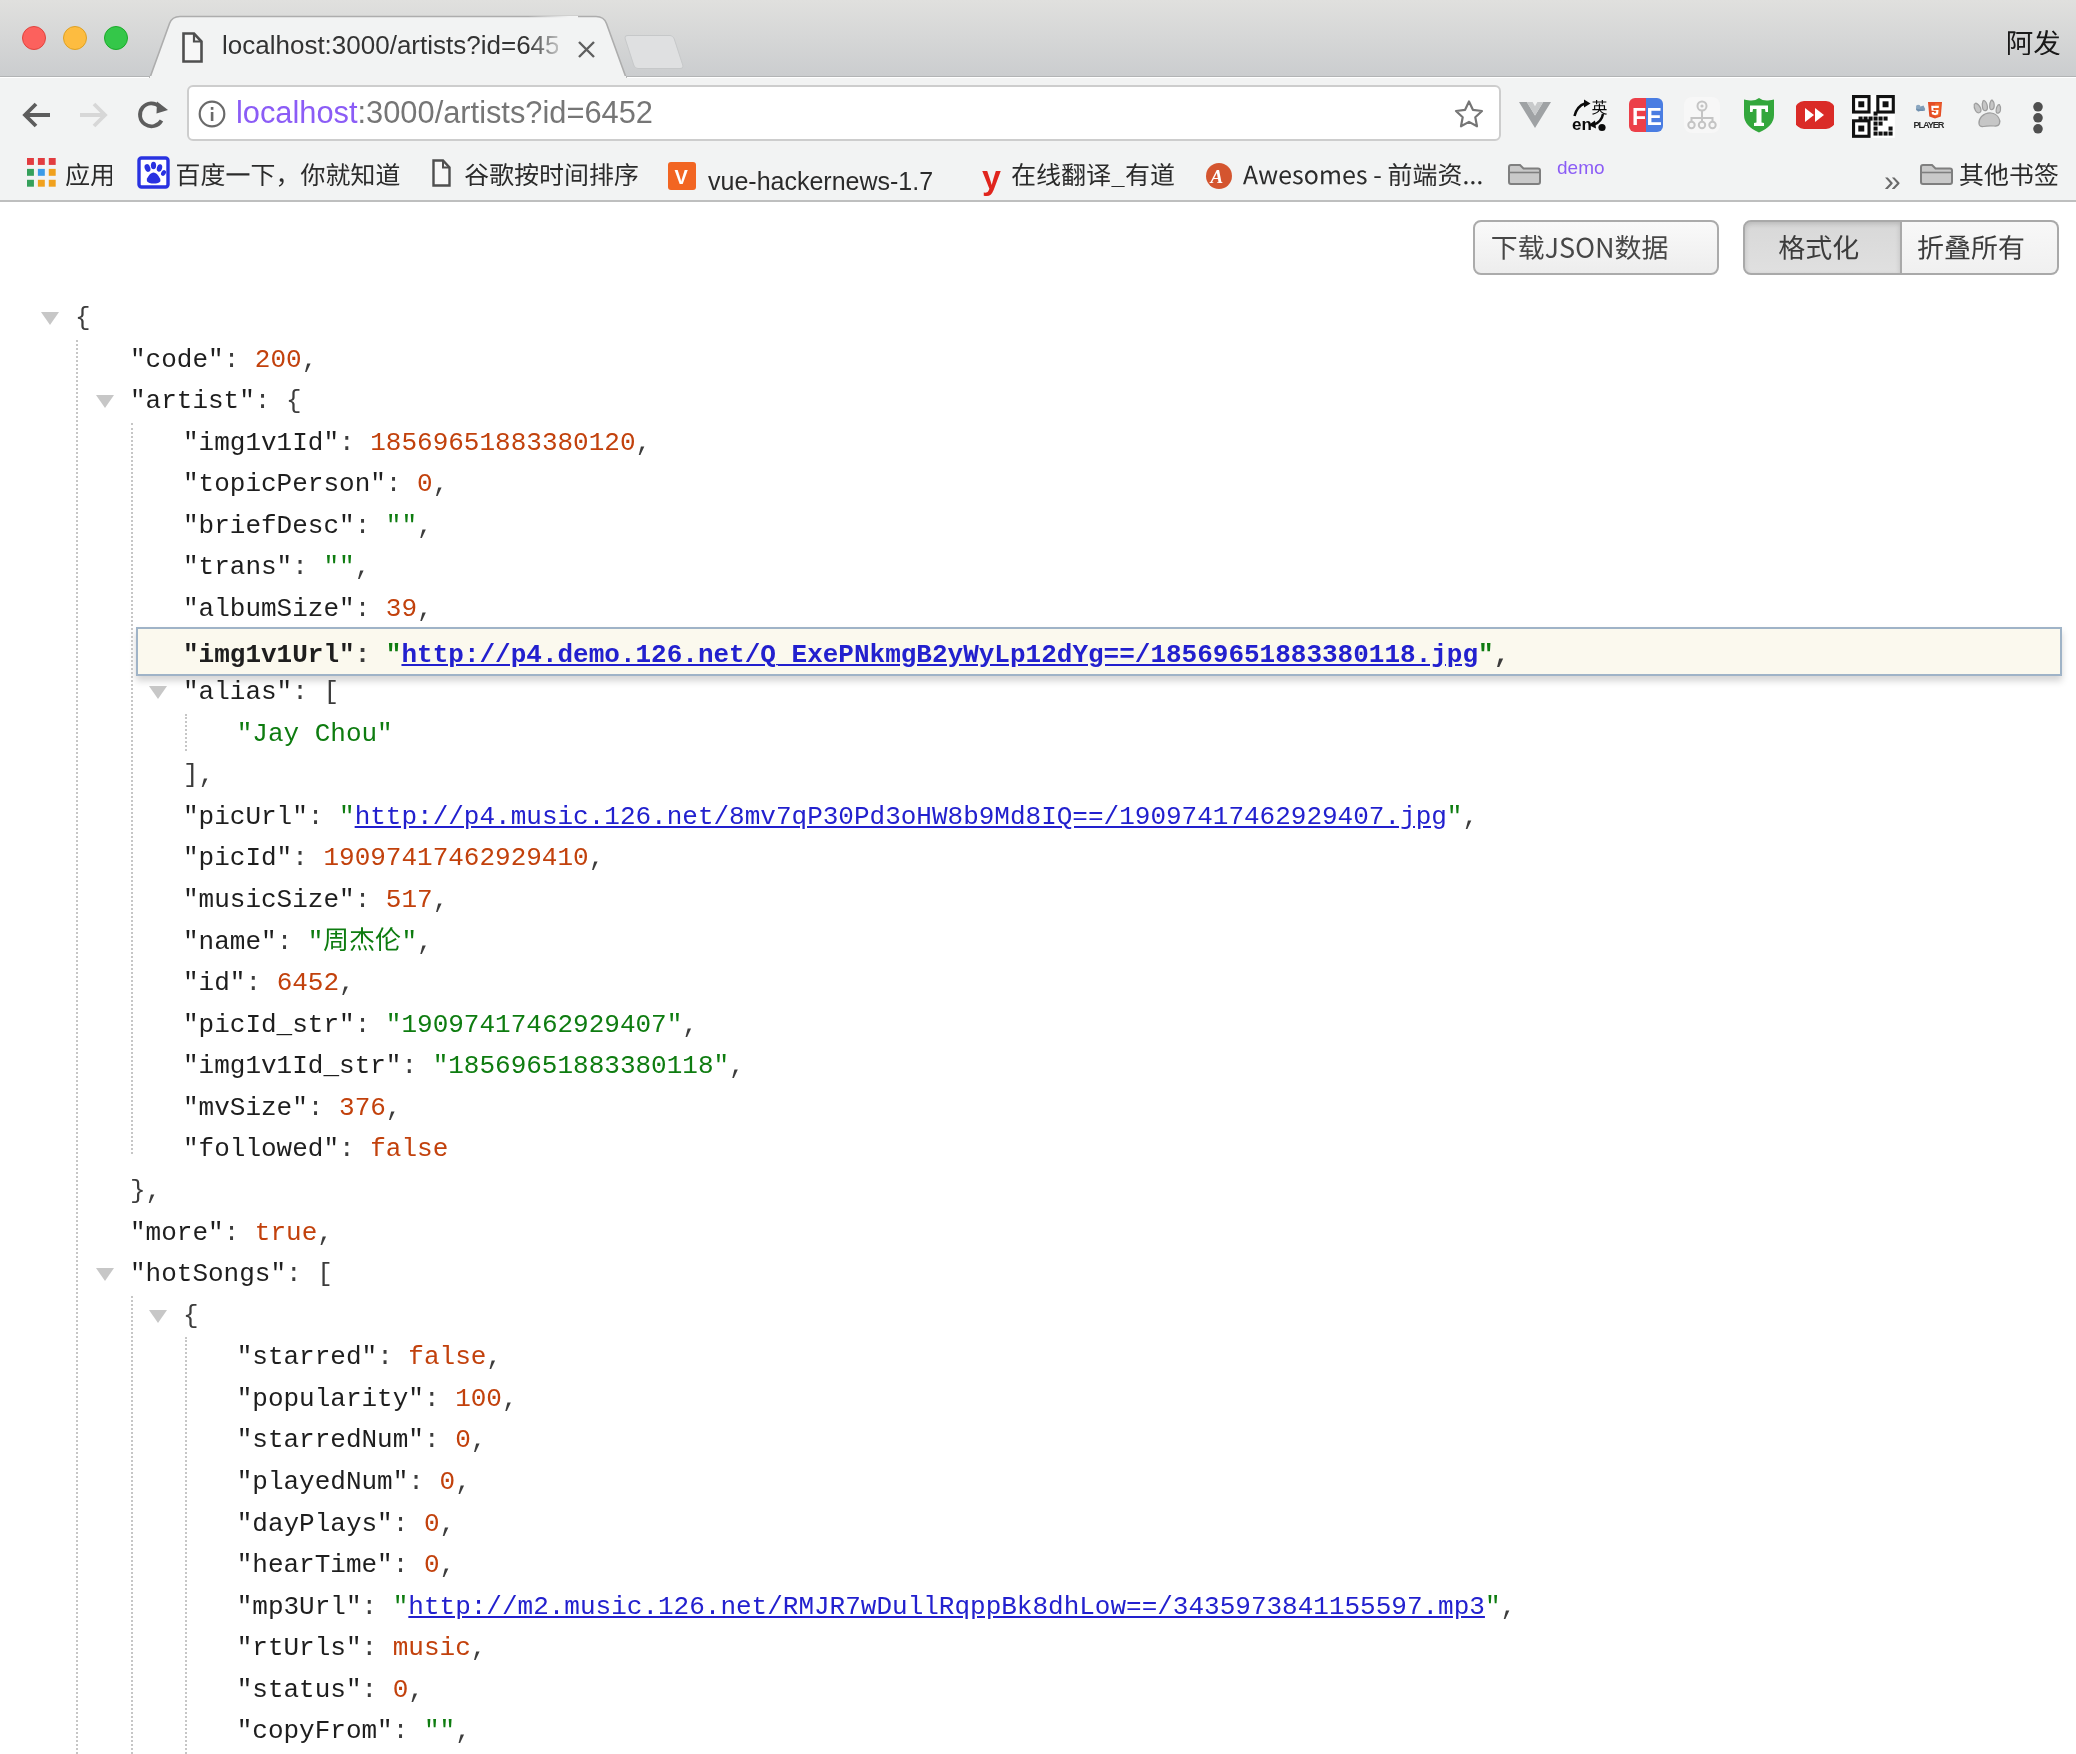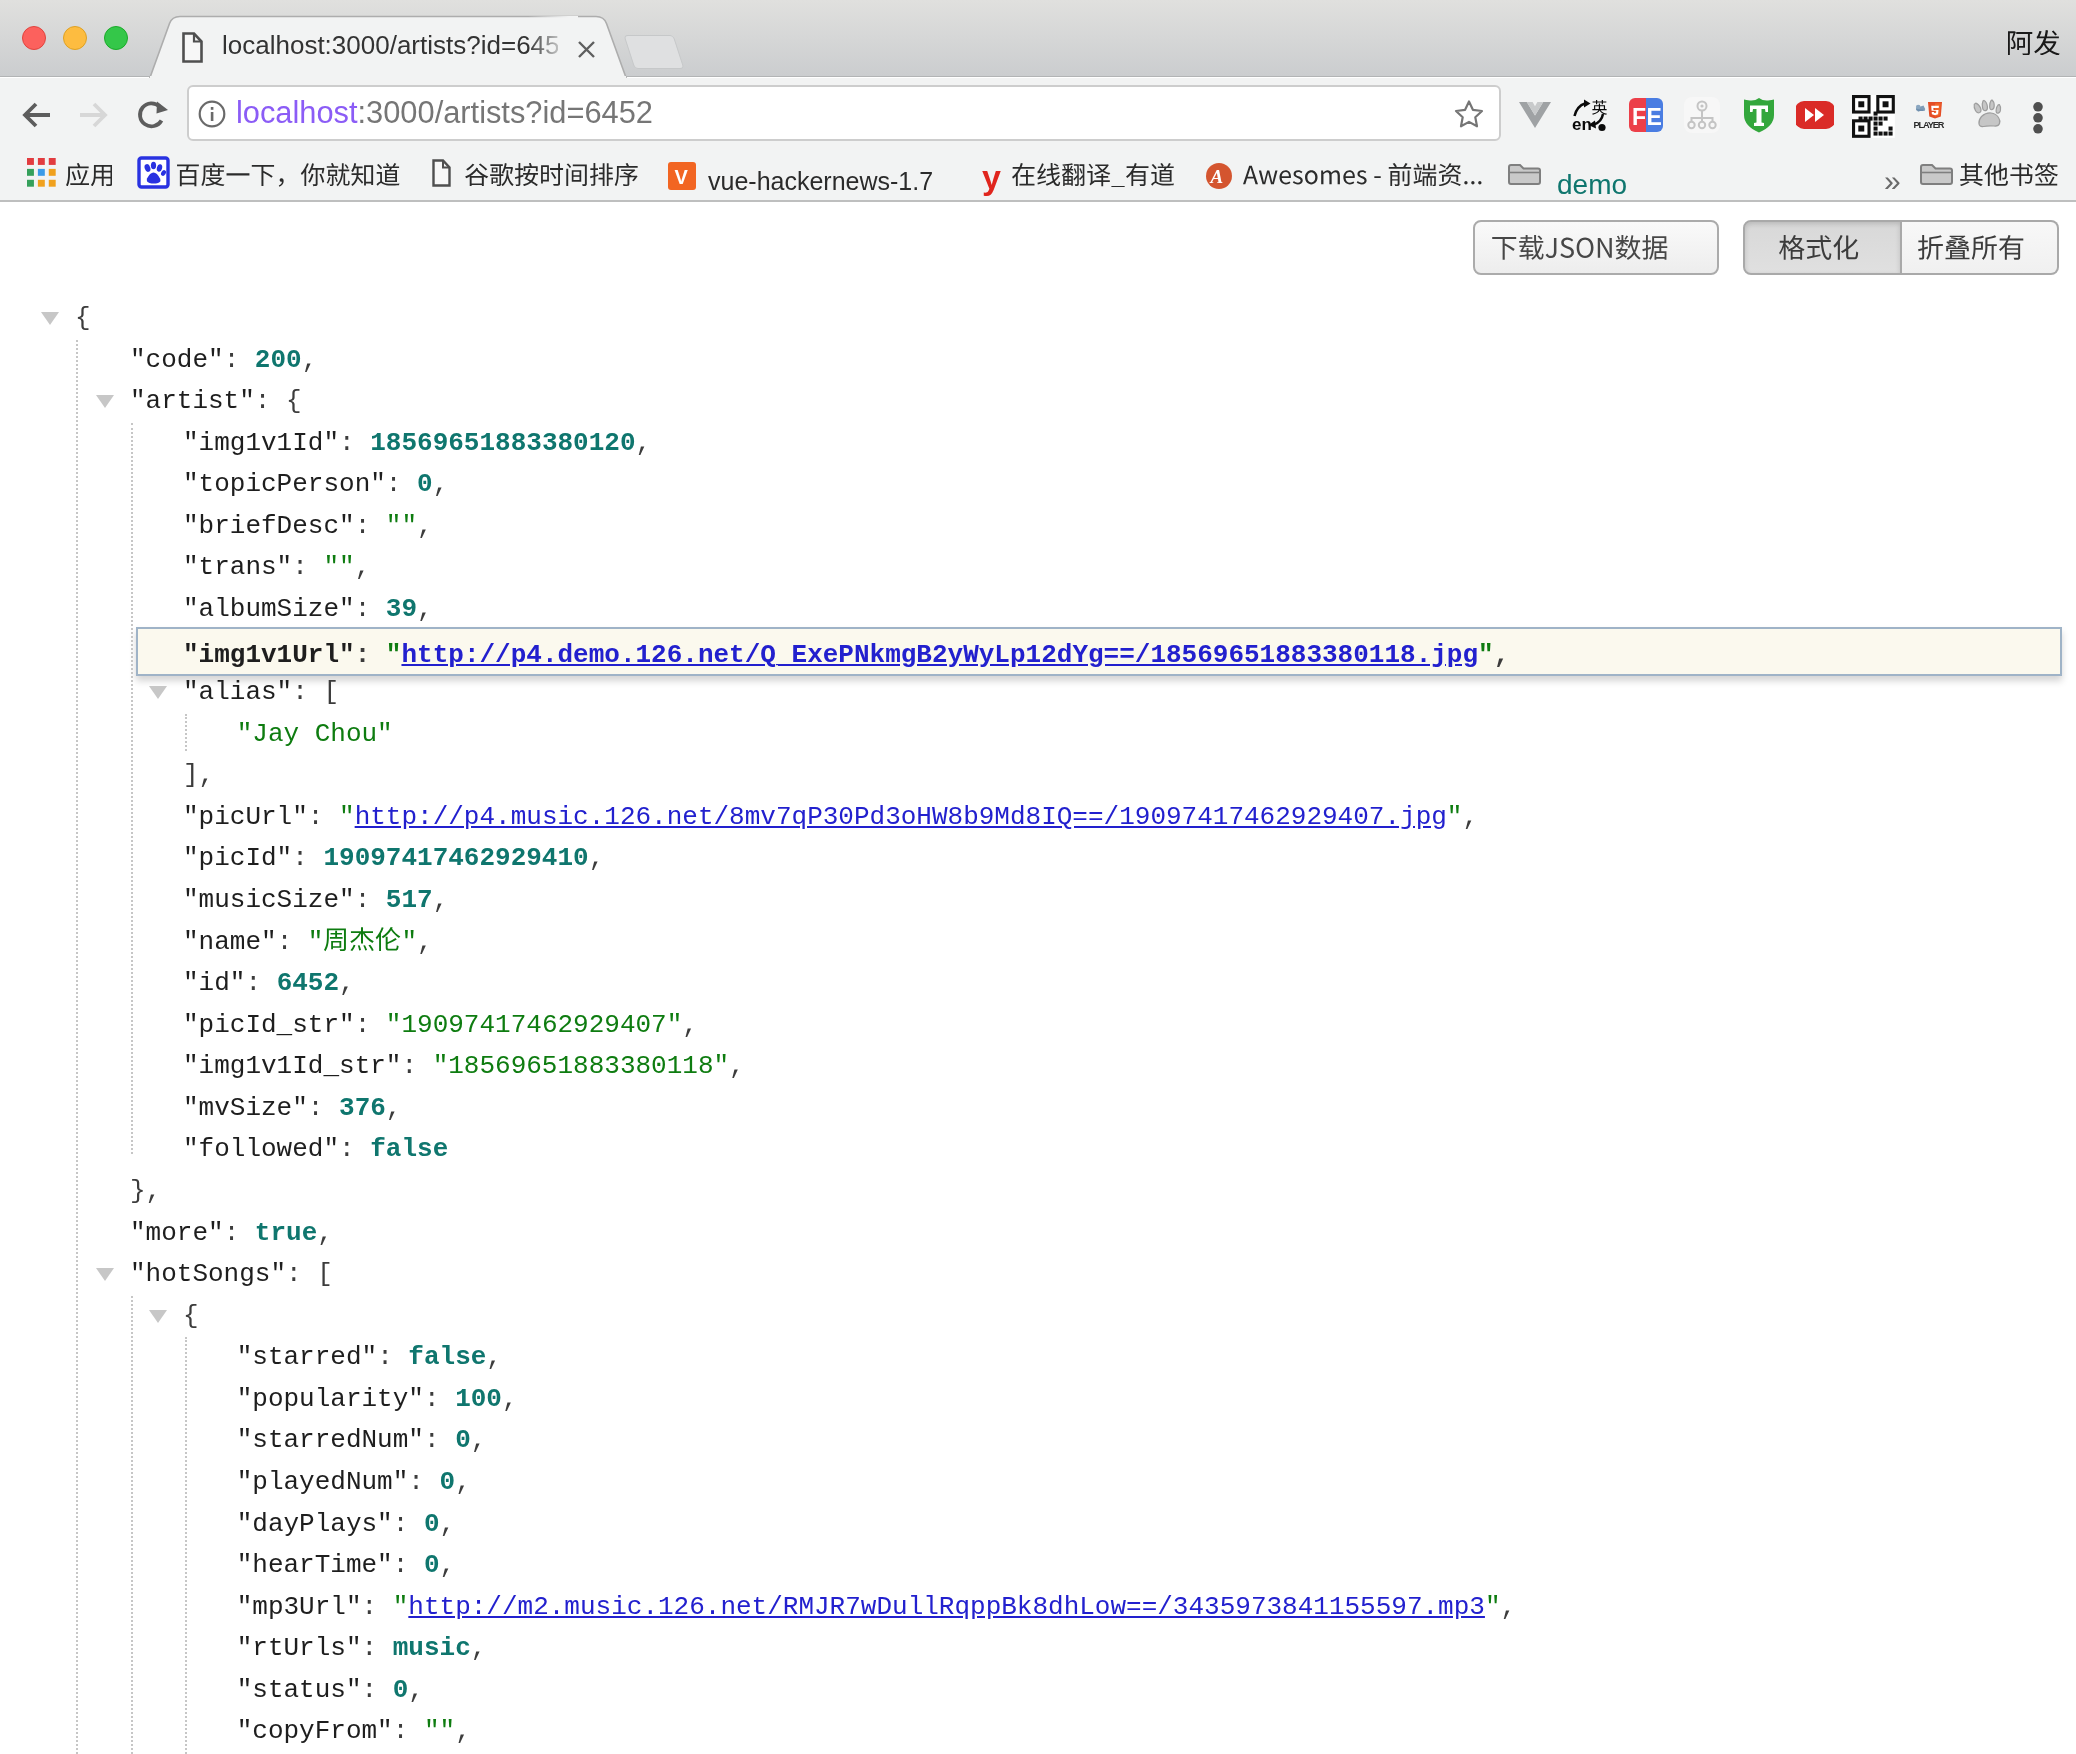--- a/index.html
+++ b/index.html
@@ -1,17 +1,17 @@
 <!DOCTYPE html>
 <html><head><meta charset="utf-8"><style>
 *{margin:0;padding:0;box-sizing:border-box}
 html,body{width:2076px;height:1754px;overflow:hidden;background:#fff;font-family:"Liberation Sans",sans-serif}
 .abs{position:absolute}
 .r{position:absolute;white-space:pre;font-family:"Liberation Mono",monospace;font-size:26px;line-height:41.57px;height:41.57px}
-.k{color:#1e1e1e}.p{color:#3c3c3c}.n{color:#0f766e;font-weight:bold}.s{color:#0e7c10}
+.k{color:#1e1e1e}.p{color:#3c3c3c}.n{color:#c2410c;font-weight:normal}.s{color:#0e7c10}
 .a{color:#2220ce;text-decoration:underline}
 .tri{position:absolute;width:0;height:0;border-left:9px solid transparent;border-right:9px solid transparent;border-top:13px solid #c7c7c7}
 .guide{position:absolute;width:0;border-left:2px dotted #c6c6c6}
 </style></head><body>
 <div class="abs" style="left:0;top:0;width:2076px;height:77px;background:linear-gradient(#e0e0de,#cbcdcf);border-bottom:1px solid #b2b4b5"></div>
 <div class="abs" style="left:22px;top:26px;width:24px;height:24px;border-radius:50%;background:#fc615d;border:1px solid #e0443e"></div>
 <div class="abs" style="left:63px;top:26px;width:24px;height:24px;border-radius:50%;background:#fdbc40;border:1px solid #dea123"></div>
 <div class="abs" style="left:104px;top:26px;width:24px;height:24px;border-radius:50%;background:#34c749;border:1px solid #1aab29"></div>
 <div class="abs" style="left:629px;top:35px;width:50px;height:34px;background:#dfe0e1;border:1px solid #c6c8c9;border-radius:4px;transform:skewX(18deg)"></div>
 <svg class="abs" style="left:140px;top:14px" width="500" height="64" xmlns="http://www.w3.org/2000/svg">
@@ -189,21 +189,21 @@
 <circle cx="14" cy="14" r="13" fill="#d4552f"></circle>
     <text x="5.5" y="21" font-family="Liberation Serif" font-size="19" font-weight="bold" font-style="italic" fill="#fff">A</text>
   </svg>
 <svg style="position:absolute;left:1243.0px;top:162.9px;" width="238.5" height="23.2" viewBox="4 -845 9538 927" xmlns="http://www.w3.org/2000/svg">
     <path transform="scale(1,-1)" fill="#2b2b2b" d="M4 0H97L168 224H436L506 0H604L355 733H252ZM191 297 227 410C253 493 277 572 300 658H304C328 573 351 493 378 410L413 297ZM786 0H892L969 291C983 343 994 394 1006 449H1011C1024 394 1034 344 1048 293L1126 0H1237L1384 543H1296L1217 229C1205 177 1195 128 1184 78H1179C1166 128 1154 177 1141 229L1056 543H967L882 229C869 177 857 128 846 78H841C830 128 820 177 809 229L728 543H635ZM1722 -13C1795 -13 1853 11 1900 42L1868 103C1827 76 1785 60 1732 60C1629 60 1558 134 1552 250H1918C1920 264 1922 282 1922 302C1922 457 1844 557 1705 557C1581 557 1462 448 1462 271C1462 92 1577 -13 1722 -13ZM1551 315C1562 423 1630 484 1707 484C1792 484 1842 425 1842 315ZM2198 -13C2326 -13 2395 60 2395 148C2395 251 2309 283 2230 313C2169 336 2113 356 2113 407C2113 450 2145 486 2214 486C2262 486 2300 465 2337 438L2381 495C2340 529 2280 557 2213 557C2094 557 2026 489 2026 403C2026 310 2108 274 2184 246C2244 224 2308 198 2308 143C2308 96 2273 58 2201 58C2136 58 2088 84 2040 123L1996 62C2047 19 2121 -13 2198 -13ZM2735 -13C2868 -13 2986 91 2986 271C2986 452 2868 557 2735 557C2602 557 2484 452 2484 271C2484 91 2602 -13 2735 -13ZM2735 63C2641 63 2578 146 2578 271C2578 396 2641 480 2735 480C2829 480 2893 396 2893 271C2893 146 2829 63 2735 63ZM3130 0H3222V394C3271 450 3317 477 3358 477C3427 477 3459 434 3459 332V0H3550V394C3601 450 3645 477 3687 477C3756 477 3788 434 3788 332V0H3879V344C3879 482 3826 557 3715 557C3648 557 3592 514 3535 453C3513 517 3469 557 3385 557C3320 557 3264 516 3216 464H3214L3205 543H3130ZM4276 -13C4349 -13 4407 11 4454 42L4422 103C4381 76 4339 60 4286 60C4183 60 4112 134 4106 250H4472C4474 264 4476 282 4476 302C4476 457 4398 557 4259 557C4135 557 4016 448 4016 271C4016 92 4131 -13 4276 -13ZM4105 315C4116 423 4184 484 4261 484C4346 484 4396 425 4396 315ZM4752 -13C4880 -13 4949 60 4949 148C4949 251 4863 283 4784 313C4723 336 4667 356 4667 407C4667 450 4699 486 4768 486C4816 486 4854 465 4891 438L4935 495C4894 529 4834 557 4767 557C4648 557 4580 489 4580 403C4580 310 4662 274 4738 246C4798 224 4862 198 4862 143C4862 96 4827 58 4755 58C4690 58 4642 84 4594 123L4550 62C4601 19 4675 -13 4752 -13ZM5256 245H5512V315H5256ZM6385 514V104H6455V514ZM6588 544V14C6588 -1 6583 -5 6567 -5C6550 -6 6496 -6 6435 -4C6446 -24 6458 -56 6462 -76C6539 -77 6590 -75 6620 -63C6651 -51 6662 -30 6662 13V544ZM6504 845C6482 796 6444 730 6410 682H6110L6159 700C6140 740 6097 799 6059 841L5989 816C6025 775 6062 721 6081 682H5834V613H6728V682H6495C6524 723 6556 773 6584 819ZM6190 301V200H5968V301ZM6190 360H5968V459H6190ZM5897 523V-75H5968V141H6190V7C6190 -6 6186 -10 6172 -10C6159 -11 6113 -11 6062 -9C6072 -28 6083 -57 6088 -76C6155 -76 6200 -75 6227 -63C6255 -52 6263 -32 6263 6V523ZM6831 652V582H7168V652ZM6863 524C6885 411 6903 264 6907 165L6967 176C6963 275 6944 420 6921 534ZM6931 810C6956 764 6985 701 6997 661L7064 684C7051 724 7022 784 6995 830ZM7188 320V-79H7256V255H7344V-70H7404V255H7496V-68H7556V255H7649V-10C7649 -19 7646 -22 7637 -22C7629 -23 7604 -23 7576 -22C7584 -39 7594 -64 7597 -82C7642 -82 7669 -81 7690 -70C7711 -60 7715 -43 7715 -11V320H7457L7485 411H7738V479H7157V411H7401C7396 381 7389 348 7383 320ZM7200 790V552H7703V790H7631V618H7480V838H7408V618H7270V790ZM7071 543C7059 422 7035 246 7011 137C6941 120 6875 105 6825 95L6842 20C6936 44 7057 75 7175 105L7166 175L7070 151C7094 258 7119 412 7136 531ZM7866 752C7939 725 8030 678 8075 643L8115 701C8068 736 7976 779 7904 804ZM7830 495 7852 426C7932 453 8035 486 8132 519L8120 585C8012 550 7904 516 7830 495ZM7963 372V93H8037V302H8533V100H8611V372ZM8254 273C8225 107 8148 19 7831 -20C7843 -36 7859 -64 7864 -82C8202 -34 8294 73 8328 273ZM8297 75C8422 34 8588 -32 8672 -76L8716 -14C8629 30 8462 92 8338 130ZM8265 836C8239 766 8188 682 8106 621C8123 612 8147 590 8159 574C8202 609 8236 648 8265 689H8383C8352 584 8286 492 8107 444C8121 432 8140 407 8147 390C8285 431 8365 497 8413 578C8476 493 8573 428 8685 397C8695 416 8715 442 8730 456C8606 483 8497 550 8442 636C8448 653 8454 671 8459 689H8608C8593 656 8576 623 8562 600L8627 581C8652 620 8682 681 8708 736L8653 751L8641 747H8300C8315 773 8327 800 8337 826ZM8920 -13C8956 -13 8986 15 8986 56C8986 98 8956 126 8920 126C8883 126 8854 98 8854 56C8854 15 8883 -13 8920 -13ZM9198 -13C9234 -13 9264 15 9264 56C9264 98 9234 126 9198 126C9161 126 9132 98 9132 56C9132 15 9161 -13 9198 -13ZM9476 -13C9512 -13 9542 15 9542 56C9542 98 9512 126 9476 126C9439 126 9410 98 9410 56C9410 15 9439 -13 9476 -13Z"></path>
   </svg>
 <svg class="abs" style="left:1507px;top:162px" width="35" height="25" xmlns="http://www.w3.org/2000/svg">
 <path d="M2,5 Q2,3 4,3 L13,3 L16.5,6.5 L31,6.5 Q33,6.5 33,8.5 L33,20 Q33,22 31,22 L4,22 Q2,22 2,20 Z" fill="#c9c9c9" stroke="#7f7f7f" stroke-width="2"></path>
 <path d="M2,10.5 L33,10.5" stroke="#7f7f7f" stroke-width="1.6"></path>
   </svg>
-<div class="abs" style="left:1557px;top:164px;height:41px;line-height:41px;font-size:28px;color:#0f766e">demo</div>
+<div class="abs" style="left:1557px;top:147px;height:41px;line-height:41px;font-size:19px;color:#8b5cf6">demo</div>
 <div class="abs" style="left:1884px;top:160px;height:41px;line-height:41px;font-size:30px;color:#6a6a6a">»</div>
 <svg class="abs" style="left:1919px;top:162px" width="35" height="25" xmlns="http://www.w3.org/2000/svg">
 <path d="M2,5 Q2,3 4,3 L13,3 L16.5,6.5 L31,6.5 Q33,6.5 33,8.5 L33,20 Q33,22 31,22 L4,22 Q2,22 2,20 Z" fill="#c9c9c9" stroke="#7f7f7f" stroke-width="2"></path>
 <path d="M2,10.5 L33,10.5" stroke="#7f7f7f" stroke-width="1.6"></path>
   </svg>
 <svg style="position:absolute;left:1960.0px;top:162.9px;" width="98.0" height="23.1" viewBox="45 -845 3919 924" xmlns="http://www.w3.org/2000/svg">
     <path transform="scale(1,-1)" fill="#2b2b2b" d="M573 65C691 21 810 -33 880 -76L949 -26C871 15 743 71 625 112ZM361 118C291 69 153 11 45 -21C61 -36 83 -62 94 -78C202 -43 339 15 428 71ZM686 839V723H313V839H239V723H83V653H239V205H54V135H946V205H761V653H922V723H761V839ZM313 205V315H686V205ZM313 653H686V553H313ZM313 488H686V379H313ZM1398 740V476L1271 427L1300 360L1398 398V72C1398 -38 1433 -67 1554 -67C1581 -67 1787 -67 1815 -67C1926 -67 1951 -22 1963 117C1941 122 1911 135 1893 147C1885 29 1875 2 1813 2C1769 2 1591 2 1556 2C1485 2 1472 14 1472 72V427L1620 485V143H1691V512L1847 573C1846 416 1844 312 1837 285C1830 259 1820 255 1802 255C1790 255 1753 254 1726 256C1735 238 1742 208 1744 186C1775 185 1818 186 1846 193C1877 201 1898 220 1906 266C1915 309 1918 453 1918 635L1922 648L1870 669L1856 658L1847 650L1691 590V838H1620V562L1472 505V740ZM1266 836C1210 684 1117 534 1018 437C1032 420 1053 382 1060 365C1094 401 1128 442 1160 487V-78H1234V603C1273 671 1308 743 1336 815ZM2717 760C2781 717 2864 656 2905 617L2951 674C2909 711 2824 770 2762 810ZM2126 665V592H2418V395H2060V323H2418V-79H2494V323H2864C2853 178 2839 115 2819 97C2809 88 2798 87 2777 87C2754 87 2689 88 2626 94C2640 73 2650 43 2652 21C2713 18 2773 17 2804 19C2839 22 2862 28 2882 50C2912 79 2928 160 2943 361C2944 372 2946 395 2946 395H2800V665H2494V837H2418V665ZM2494 395V592H2726V395ZM3424 280C3460 215 3498 128 3512 75L3576 101C3561 153 3521 238 3484 302ZM3176 252C3219 190 3266 108 3286 57L3349 88C3329 139 3280 219 3236 279ZM3701 403H3294V339H3701ZM3574 845C3548 772 3503 701 3449 654C3460 648 3477 638 3491 628C3388 514 3204 420 3035 370C3052 354 3070 329 3080 310C3152 334 3225 365 3294 403C3370 444 3441 493 3501 547C3606 451 3773 362 3916 319C3927 339 3948 367 3964 381C3816 418 3637 502 3542 586L3563 610L3526 629C3542 647 3558 668 3573 690H3665C3698 647 3730 592 3744 557L3815 575C3802 607 3774 652 3745 690H3939V752H3611C3624 777 3635 802 3645 828ZM3185 845C3154 746 3099 647 3037 583C3054 573 3085 554 3099 542C3133 582 3167 633 3197 690H3241C3266 646 3289 593 3299 558L3366 578C3358 608 3338 651 3316 690H3477V752H3227C3237 777 3247 802 3256 827ZM3759 297C3717 200 3658 91 3600 13H3063V-54H3934V13H3686C3734 91 3786 190 3827 277Z"></path>
   </svg>
 <div class="abs" style="left:1473px;top:220px;width:246px;height:55px;border:2px solid #ababab;border-radius:8px;background:linear-gradient(#fafafa,#ededed)"></div>
 <div class="abs" style="left:1743px;top:220px;width:159px;height:55px;border:2px solid #a9a9a9;border-radius:8px 0 0 8px;background:linear-gradient(#d8d8d8,#e0e0e0);box-shadow:inset 0 2px 5px rgba(0,0,0,0.15)"></div>

